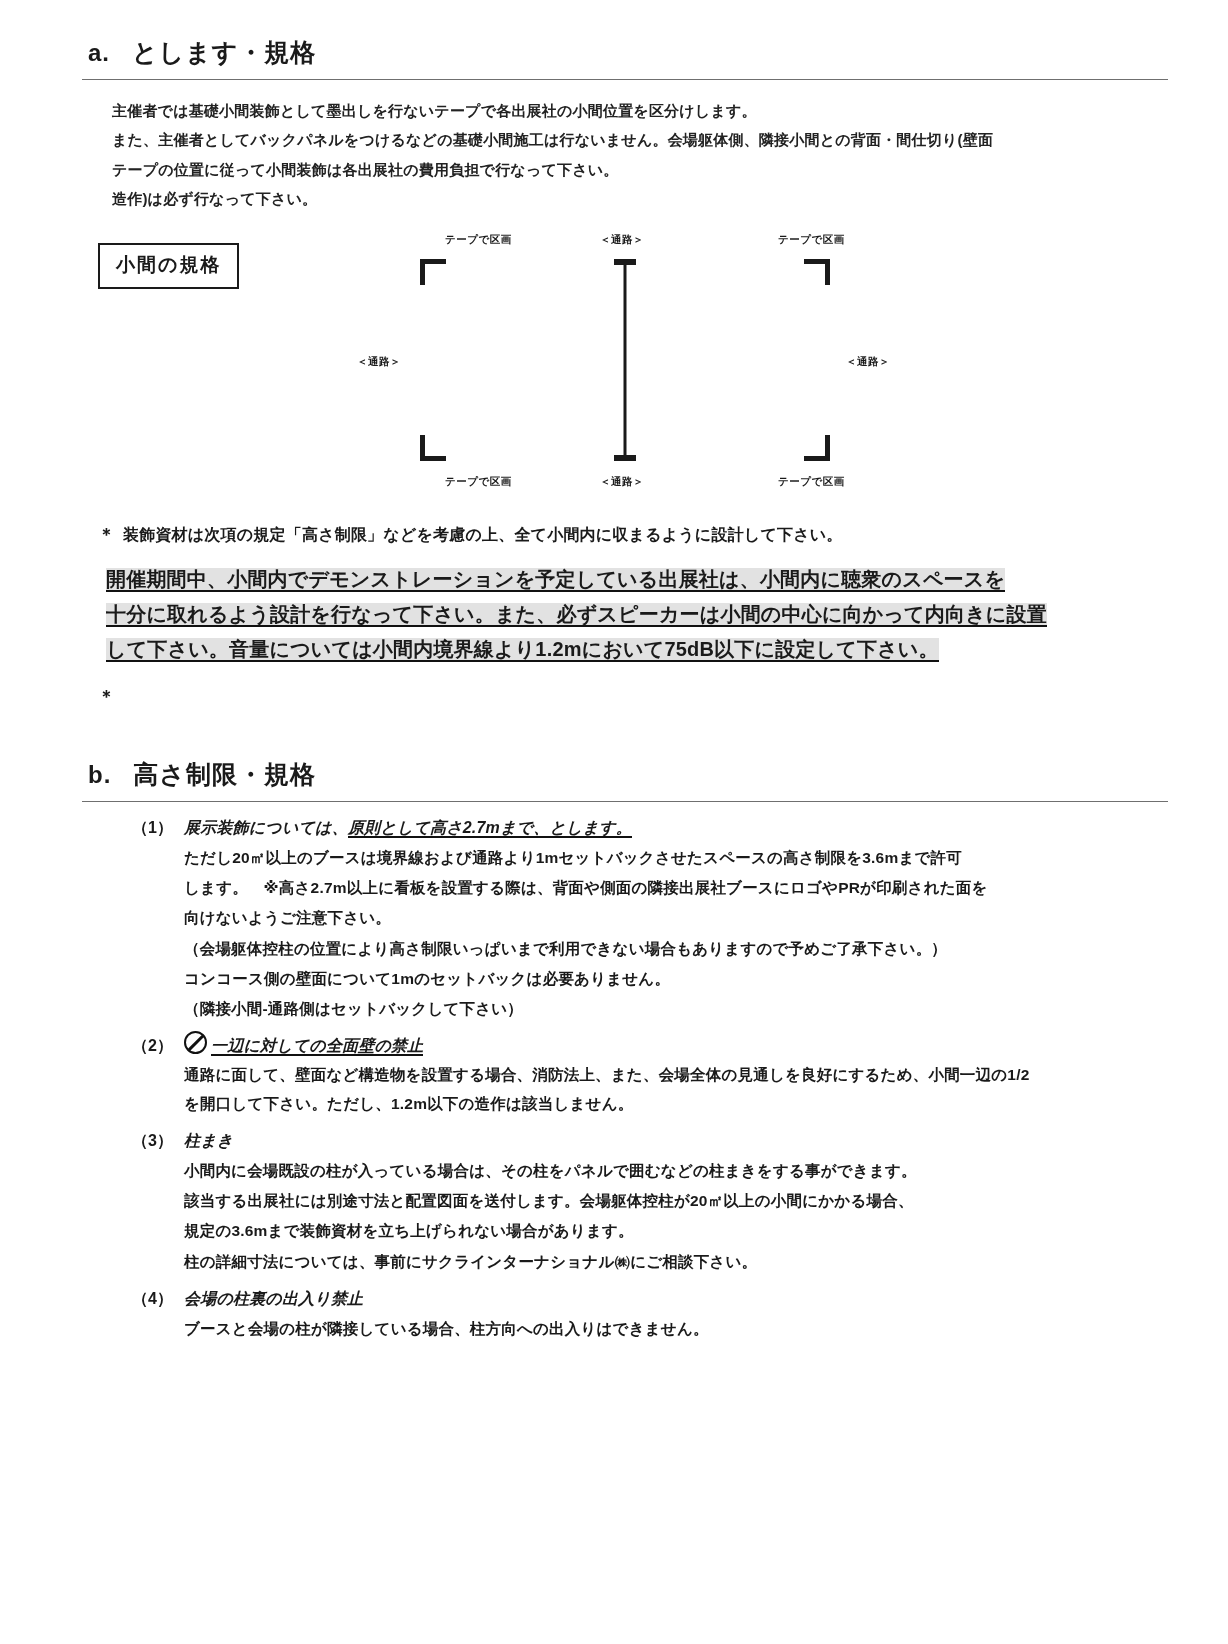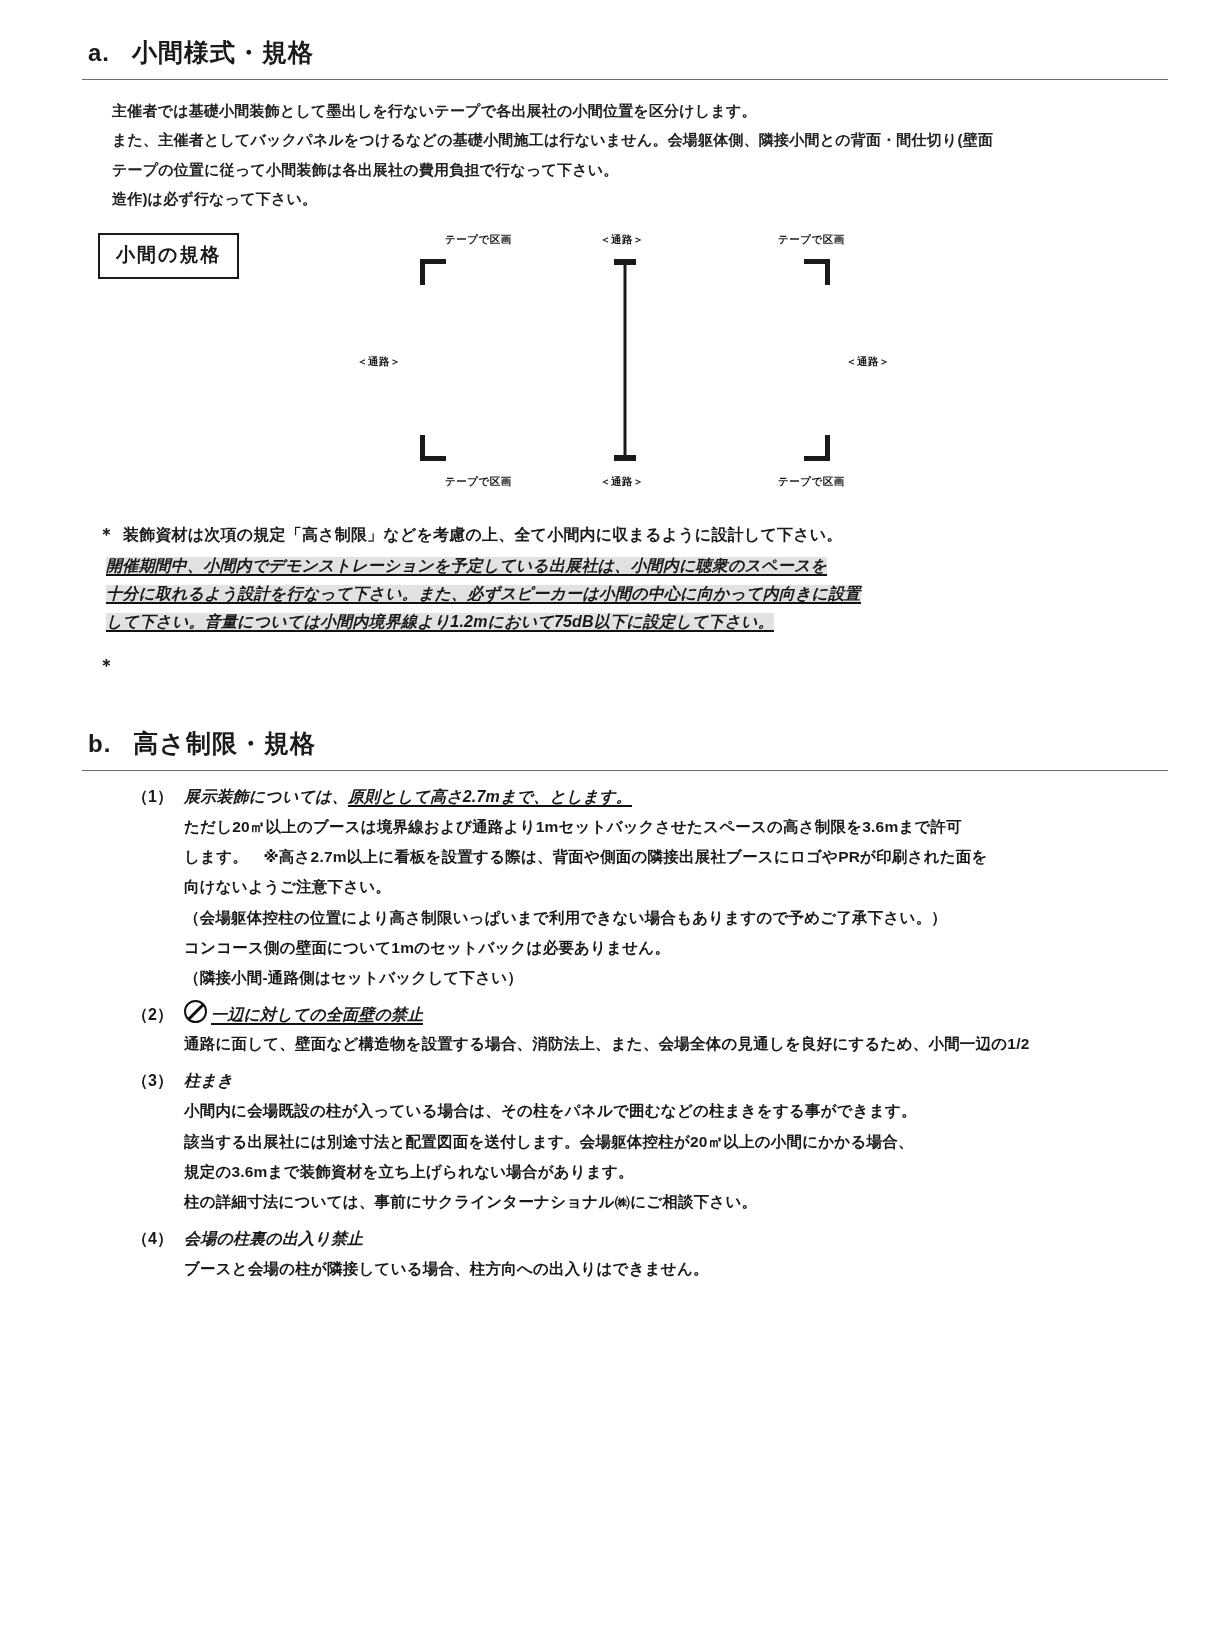--- a/index.html
+++ b/index.html
@@ -59,21 +59,21 @@
 
   
   .diagram-wrap {
     position: relative;
     height: 290px;
     margin-top: 14px;
   }
   .badge {
     position: absolute;
     left: 38px;
-    top: 6px;
+    top: 16px;
     border: 2px solid #1a1a1a;
     padding: 7px 16px 9px 16px;
     font-size: 19px;
     font-weight: bold;
     letter-spacing: 2px;
     background: #fff;
   }
   .booth {
     position: absolute;
     left: 360px;
@@ -132,27 +132,26 @@
     line-height: 1.7;
     font-weight: bold;
   }
   .note .note-body {
     font-size: 16px;
     line-height: 1.75;
     font-weight: bold;
     letter-spacing: .2px;
   }
   .highlight-block {
-    margin-top: 2px;
-    font-size: 16px;
+    margin-top: 12px;
+    font-size: 20px;
     font-weight: bold;
     line-height: 1.75;
     letter-spacing: .2px;
     padding-left: 46px;
-    font-style: italic;
   }
   .hl {
     background: #e2e2e2;
     border-bottom: 2px solid #111;
     box-decoration-break: clone;
     -webkit-box-decoration-break: clone;
   }
 
   
   .list {
@@ -209,21 +208,21 @@
     transform: translateX(-50%) rotate(45deg);
   }
 </style>
 </head>
 <body>
 
 <div class="page">
 
   <h2 class="section-head">
     <span class="letter">a.</span>
-    <span>小間様式・規格</span>
+    <span>とします・規格</span>
   </h2>
   <hr class="rule">
 
   <div class="body-block">
     <div class="body-line">主催者では基礎小間装飾として墨出しを行ないテープで各出展社の小間位置を区分けします。</div>
     <div class="body-line">また、主催者としてバックパネルをつけるなどの基礎小間施工は行ないません。会場躯体側、隣接小間との背面・間仕切り(壁面</div>
     <div class="body-line">テープの位置に従って小間装飾は各出展社の費用負担で行なって下さい。</div>
     <div class="body-line">造作)は必ず行なって下さい。</div>
   </div>
 
@@ -299,20 +298,21 @@
     <div class="sub">向けないようご注意下さい。</div>
     <div class="sub">（会場躯体控柱の位置により高さ制限いっぱいまで利用できない場合もありますので予めご了承下さい。）</div>
     <div class="sub">コンコース側の壁面について1mのセットバックは必要ありません。</div>
     <div class="sub">（隣接小間-通路側はセットバックして下さい）</div>
 
     <div class="li" style="margin-top:6px;">
       <span class="num">（2）</span>
       <span class="txt"><span class="nosign"></span><span class="u">一辺に対しての全面壁の禁止</span></span>
     </div>
     <div class="sub" style="line-height:1.85;"><span>通路に面して、壁面など構造物を設置する場合、消防法上、また、会場全体の見通しを良好にするため、</span><span>小間一辺の1/2</span></div>
+    <div class="sub" style="line-height:1.85;"><span>を開口して下さい</span><span>。ただし、1.2m以下の造作は該当しません。</span></div>
 
     <div class="li" style="margin-top:6px;">
       <span class="num">（3）</span>
       <span class="txt">柱まき</span>
     </div>
     <div class="sub">小間内に会場既設の柱が入っている場合は、その柱をパネルで囲むなどの柱まきをする事ができます。</div>
     <div class="sub">該当する出展社には別途寸法と配置図面を送付します。会場躯体控柱が20㎡以上の小間にかかる場合、</div>
     <div class="sub">規定の3.6mまで装飾資材を立ち上げられない場合があります。</div>
     <div class="sub">柱の詳細寸法については、事前にサクラインターナショナル㈱にご相談下さい。</div>
 

